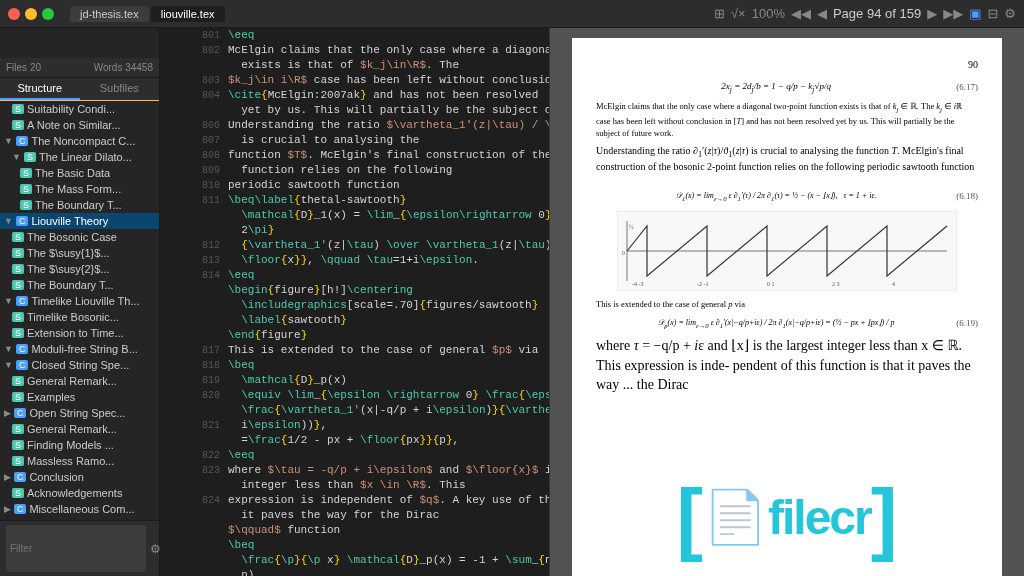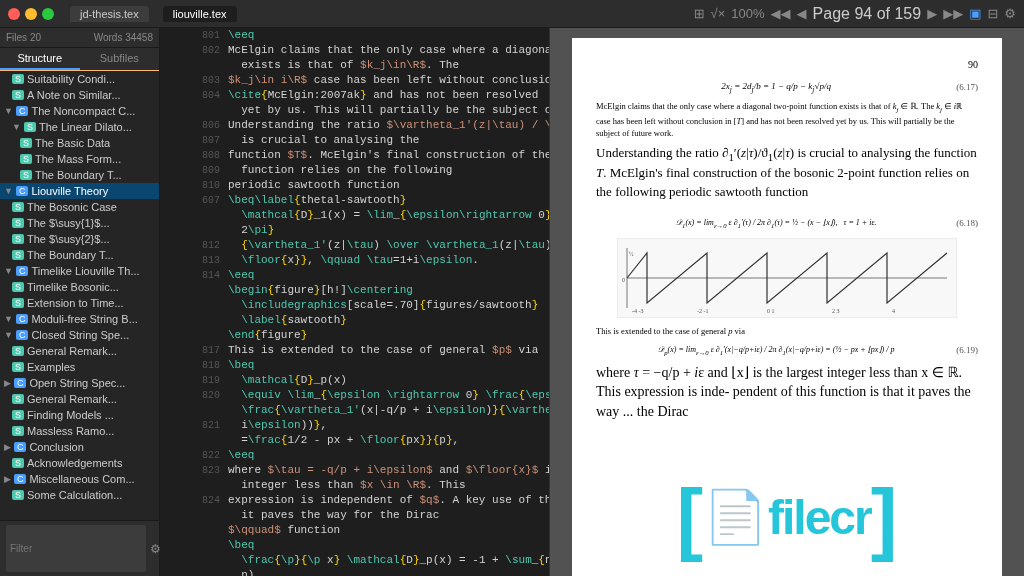--- a/index.html
+++ b/index.html
@@ -32,21 +32,21 @@
     .traffic-light {
       width: 12px;
       height: 12px;
       border-radius: 50%;
     }
     .tl-red { background: #ff5f57; }
     .tl-yellow { background: #febc2e; }
     .tl-green { background: #28c840; }
     .title-tabs {
       display: flex;
-      gap: 14px;
+      gap: 2px;
       flex: 1;
       margin-left: 8px;
     }
     .title-tab {
       background: #3c3c3c;
       padding: 2px 10px;
       font-size: 11px;
       color: #ccc;
       border-radius: 4px 4px 0 0;
       cursor: pointer;
@@ -83,20 +83,21 @@
       flex-direction: column;
       flex-shrink: 0;
       font-size: 11px;
     }
     .sidebar-header {
       display: flex;
       justify-content: space-between;
       padding: 4px 6px;
       background: #2d2d2d;
       border-bottom: 1px solid #1a1a1a;
+      margin-top: 30px;
     }
     .sidebar-stat {
       color: #888;
       font-size: 10px;
     }
     .sidebar-tabs {
       display: flex;
       background: #2d2d2d;
       border-bottom: 1px solid #fdba74;
     }
@@ -225,21 +226,21 @@
     
     #pdf-viewer {
       flex: 1;
       background: #3c3c3c;
       display: flex;
       flex-direction: column;
       overflow: hidden;
     }
     .pdf-page-info {
       color: #ccc;
-      font-size: 16px;
+      font-size: 13px;
     }
     #pdf-content {
       flex: 1;
       overflow-y: auto;
       background: #525252;
       display: flex;
       justify-content: center;
       padding: 10px;
     }
     #pdf-content::-webkit-scrollbar { width: 6px; }
@@ -516,21 +517,21 @@
         </div>
         <div class="code-line">
           <span class="line-num">809</span>
           <span class="line-content">  function relies on the following</span>
         </div>
         <div class="code-line">
           <span class="line-num">810</span>
           <span class="line-content">periodic sawtooth function</span>
         </div>
         <div class="code-line">
-          <span class="line-num">607</span>
+          <span class="line-num">811</span>
           <span class="line-content"><span class="cmd">\beq</span><span class="cmd">\label</span><span class="bracket">{</span>thetal-sawtooth<span class="bracket">}</span></span>
         </div>
         <div class="code-line">
           <span class="line-num"></span>
           <span class="line-content">  <span class="cmd">\mathcal</span><span class="bracket">{</span>D<span class="bracket">}</span>_1(x) = <span class="cmd">\lim</span>_<span class="bracket">{</span><span class="cmd">\epsilon</span><span class="cmd">\rightarrow</span> 0<span class="bracket">}</span> <span class="bracket">{</span><span class="cmd">\epsilon</span> </span>
         </div>
         <div class="code-line">
           <span class="line-num"></span>
           <span class="line-content">  2<span class="cmd">\pi</span><span class="bracket">}</span></span>
         </div>
@@ -642,21 +643,21 @@
             <span style="font-style:italic;">2x<sub>j</sub> = 2d<sub>j</sub>/b = 1 − q/p − k<sub>j</sub>√p/q</span>
             <span class="eq-num">(6.17)</span>
           </div>
 
           <div class="pdf-text" style="font-size:8.5px; margin-bottom:4px;">
             McElgin claims that the only case where a diagonal two-point function exists is that of <i>k<sub>j</sub></i> ∈ ℝ.
             The <i>k<sub>j</sub></i> ∈ <i>i</i>ℝ case has been left without conclusion in [<i>T</i>] and has not been resolved yet by us.
             This will partially be the subject of future work.
           </div>
 
-          <div class="pdf-text" style="font-size:13px; margin-bottom:16px;">
+          <div class="pdf-text" style="font-size:10px; margin-bottom:16px;">
             Understanding the ratio ∂<sub>1</sub>′(<i>z</i>|<i>τ</i>)/ϑ<sub>1</sub>(<i>z</i>|<i>τ</i>) is crucial to analysing the function <i>T</i>. McElgin's
             final construction of the bosonic 2-point function relies on the following periodic sawtooth
             function
           </div>
 
           <div class="pdf-eq">
             <span></span>
             <span style="font-style:italic; font-size:8px;">
               𝒟<sub>1</sub>(x) = lim<sub>ε→0</sub> ε ∂<sub>1</sub>′(τ) / 2π ∂<sub>1</sub>(τ) = ½ − (<i>x</i> − ⌊<i>x</i>⌋),&nbsp;&nbsp;&nbsp;<i>τ</i> = 1 + <i>i</i>ε.
             </span>

